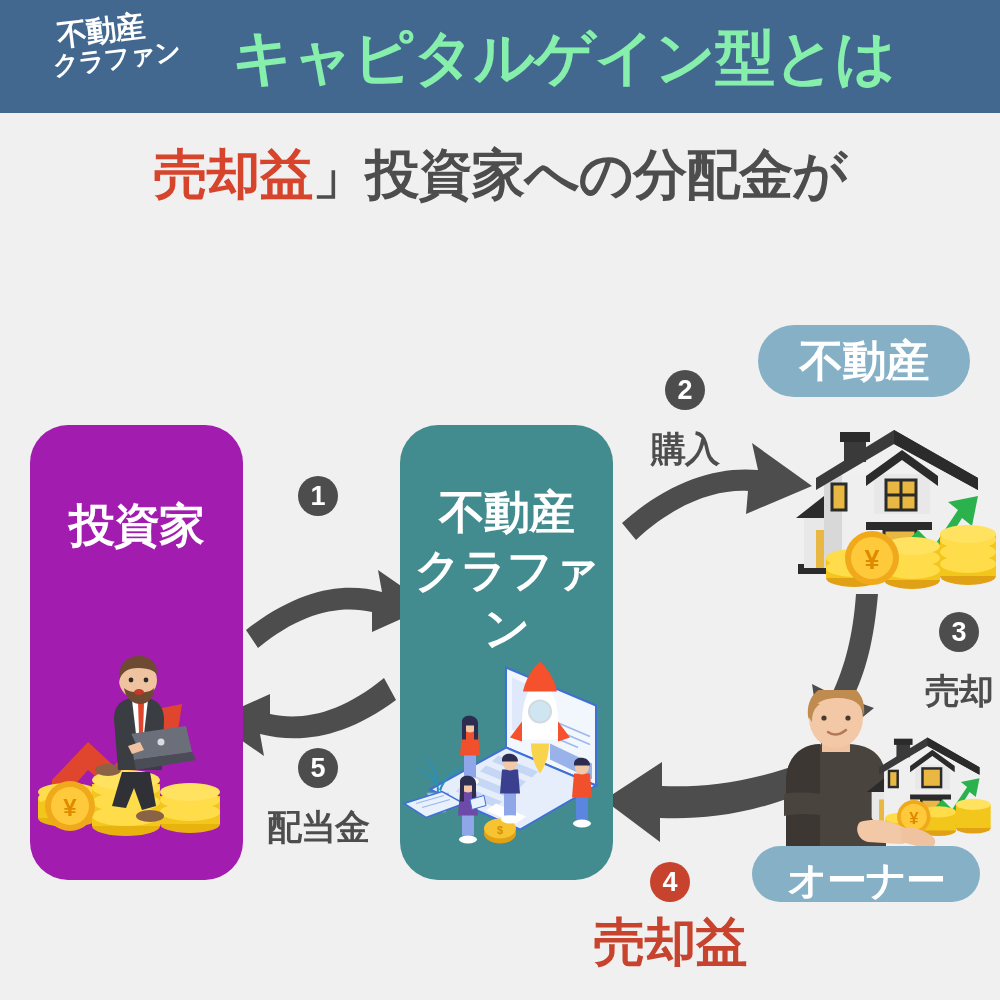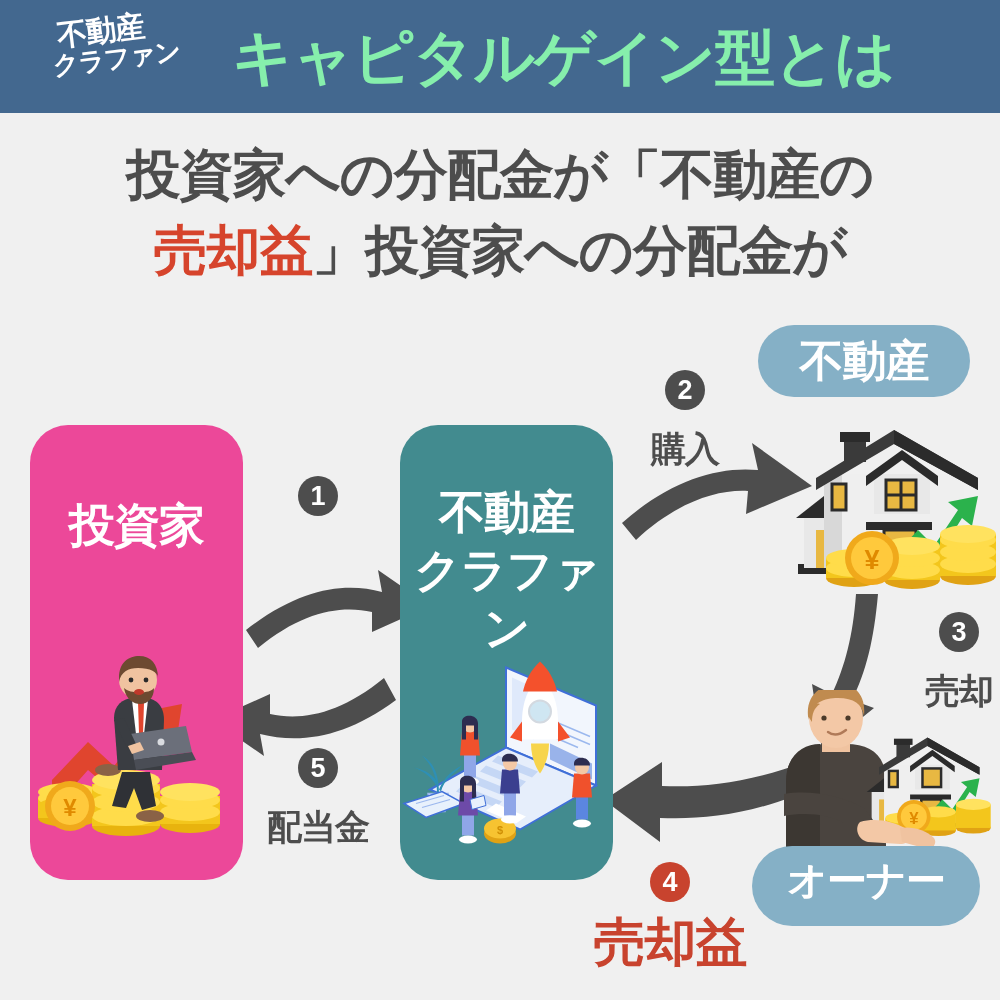--- a/index.html
+++ b/index.html
@@ -38,33 +38,33 @@
   .subtitle .hl{color:#d6442c;}
 
   
   .panel{
     position:absolute;border-radius:38px;overflow:hidden;
   }
   .panel-title{
     position:absolute;left:0;width:100%;text-align:center;
     color:#fff;font-weight:bold;letter-spacing:-1px;
   }
-  #panel-investor{left:30px;top:425px;width:213px;height:455px;background:#ec4899;}
+  #panel-investor{left:30px;top:425px;width:213px;height:455px;background:#a21caf;}
   #panel-investor .panel-title{top:72px;font-size:46px;line-height:56px;}
   #panel-crowd{left:400px;top:425px;width:213px;height:455px;background:#428b8f;}
   #panel-crowd .panel-title{top:58px;font-size:46px;line-height:58px;}
 
   
   .pill{
     position:absolute;background:#85b0c6;border-radius:40px;
     color:#fff;font-weight:bold;text-align:center;letter-spacing:-1px;
   }
   #pill-realestate{left:758px;top:325px;width:212px;height:72px;
     font-size:44px;line-height:72px;}
-  #pill-owner{left:752px;top:846px;width:228px;height:80px;
+  #pill-owner{left:752px;top:846px;width:228px;height:56px;
     font-size:40px;line-height:68px;}
 
   
   .step{position:absolute;text-align:center;}
   .step .num{
     display:block;margin:0 auto;width:40px;height:40px;border-radius:50%;
     background:#4d4d4d;color:#fff;font-size:27px;font-weight:bold;
     line-height:40px;text-align:center;
   }
   .step .txt{
@@ -91,21 +91,20 @@
 
   <div class="header">
     <div class="hdr-badge">
       <span class="l1">不動産</span>
       <span class="l2">クラファン</span>
     </div>
     <div class="hdr-title">キャピタルゲイン型とは</div>
   </div>
 
   <div class="subtitle">
-    <div>投資家への分配金が「不動産の</div>
     <div><span class="hl">売却益</span><span>」投資家への分配金が</span></div>
   </div>
 
   <svg class="lay" viewBox="0 0 1000 1000">
 
     <path fill="#4d4d4d" d="M246,630 C300,588 345,582 382,592 L378,570 L430,606 L372,632 L372,612
          C340,605 302,612 258,648 Z"></path>
 
     <path fill="#4d4d4d" d="M396,700 C345,738 300,744 260,734 L264,756 L212,720 L270,694 L270,714
          C302,721 340,714 384,678 Z"></path>

